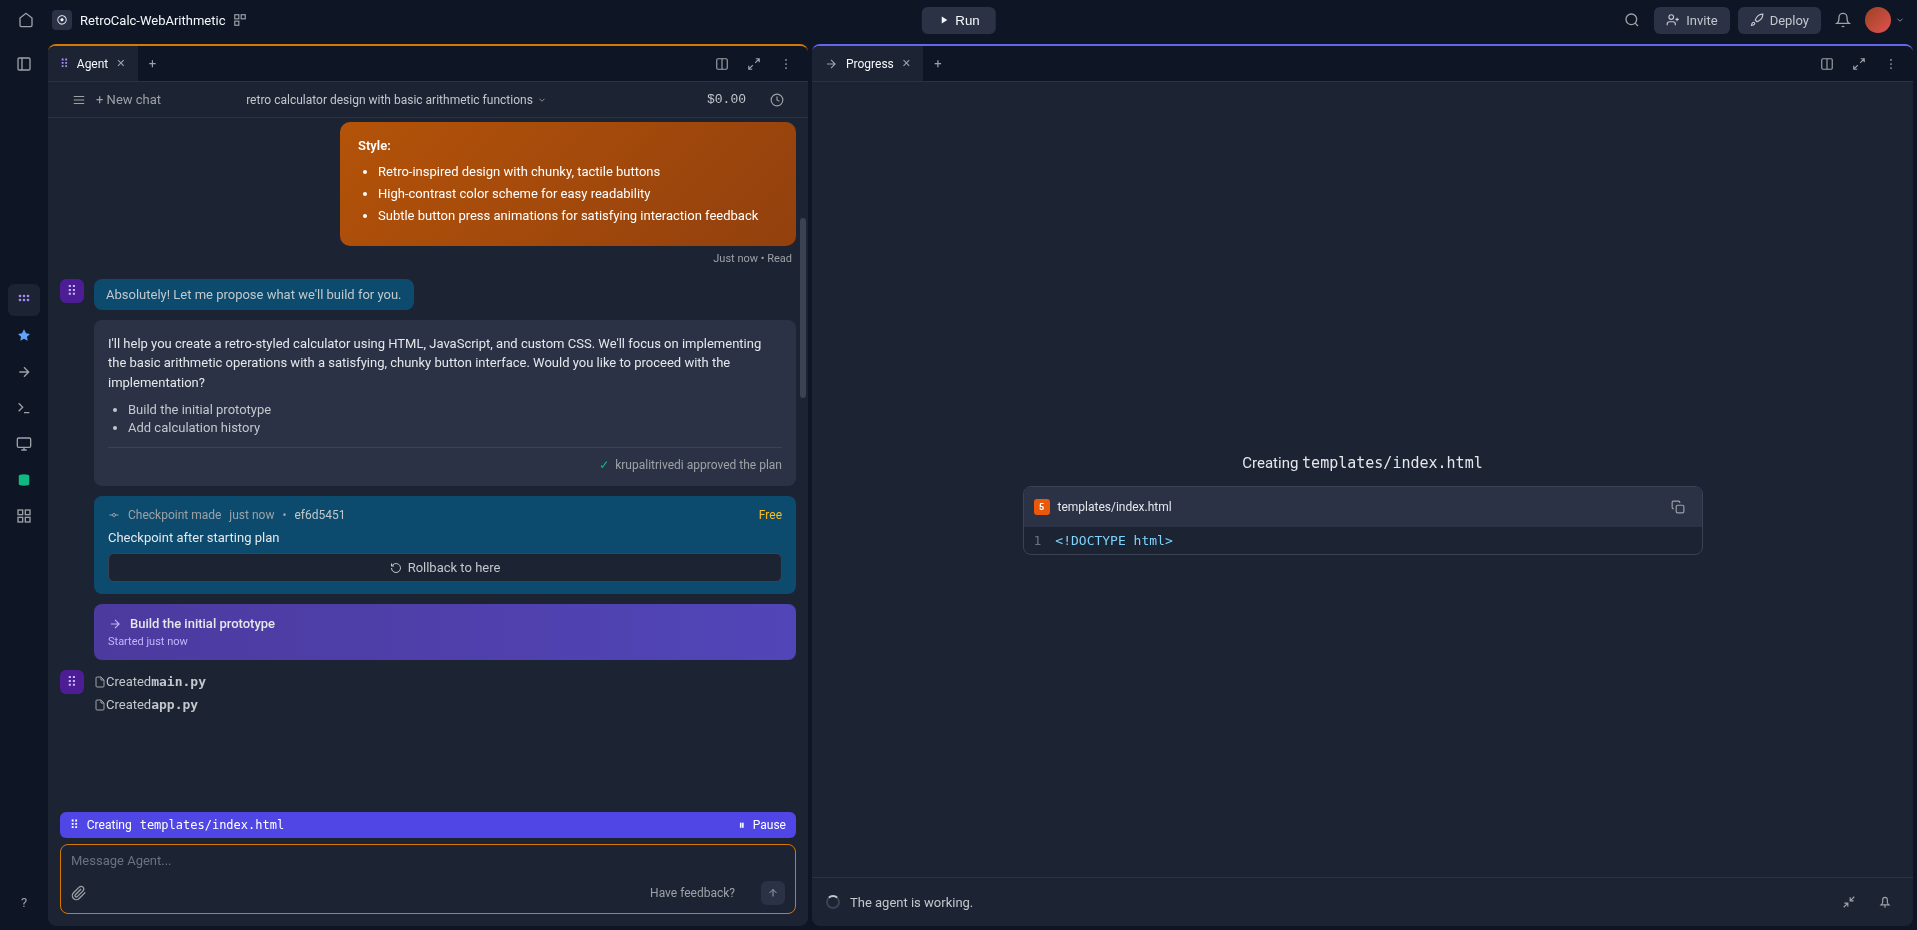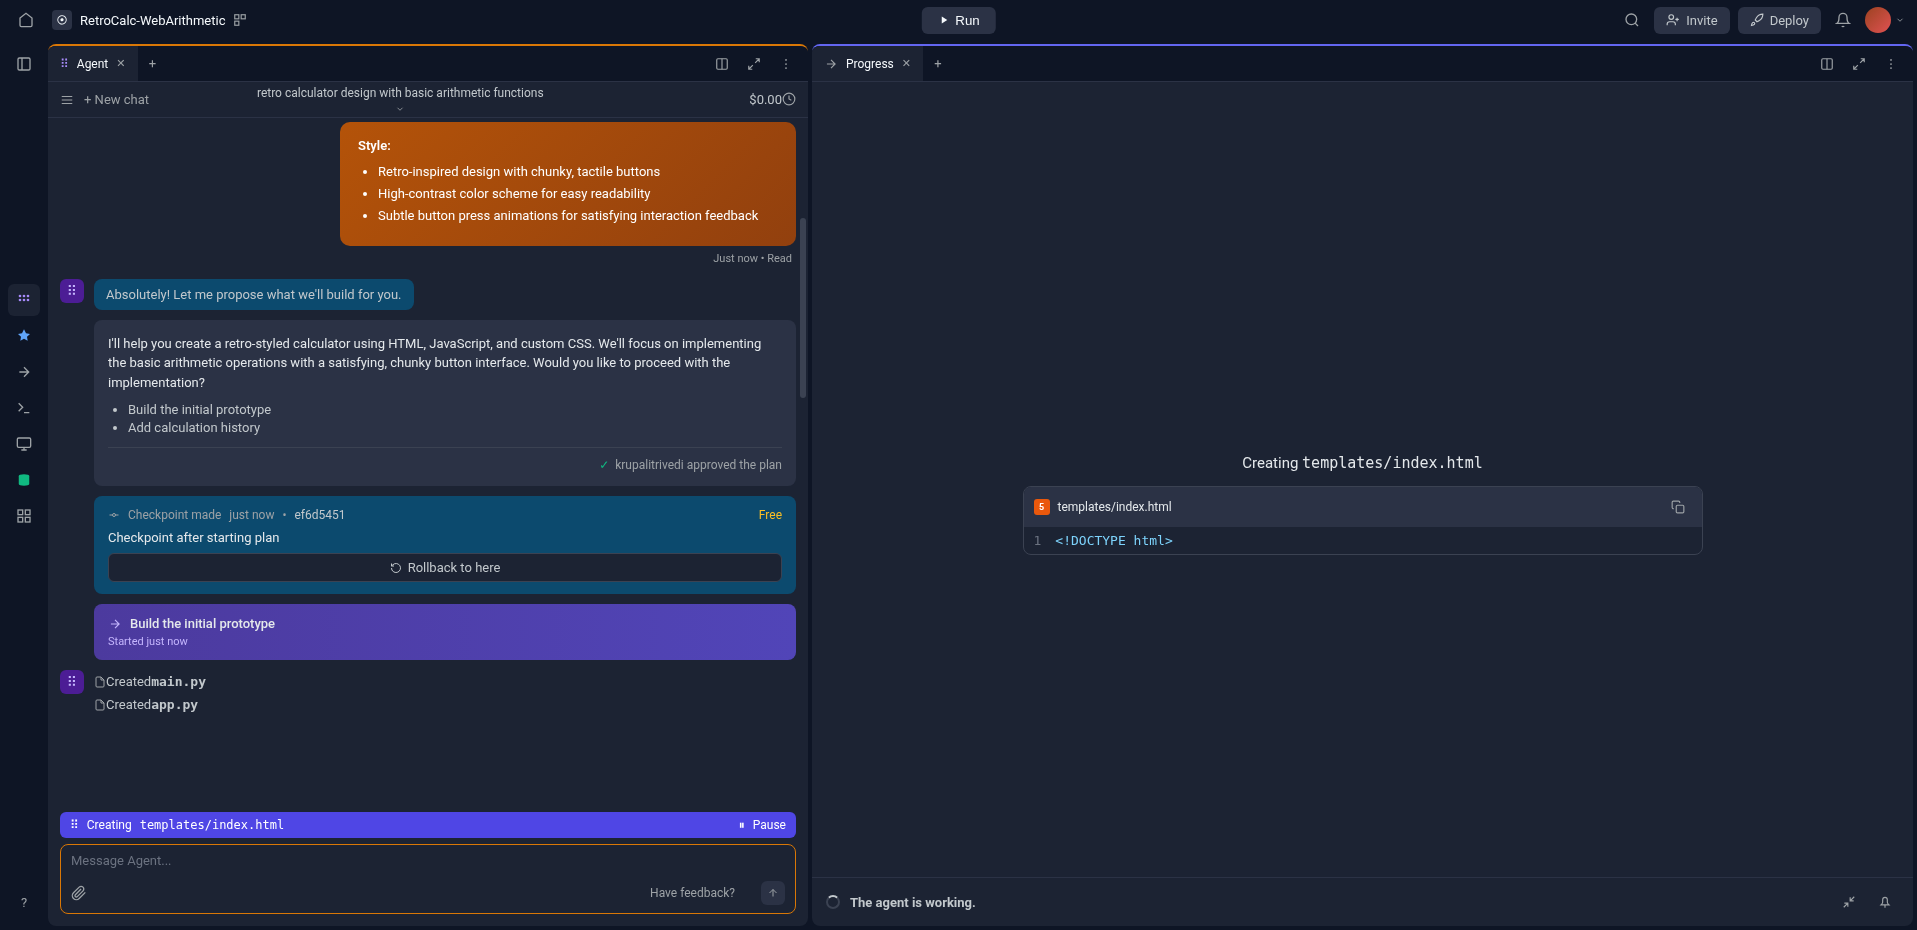--- a/index.html
+++ b/index.html
@@ -126,26 +126,26 @@
   border-right: 1px solid #0e1525;
 }
 .tab-icon-agent { color: #a78bfa; }
 .tab-icon-progress { color: #9da2a6; }
 .tab-close { color: #9da2a6; cursor: pointer; font-size: 11px; }
 .tab-add { width: 28px; display: flex; align-items: center; justify-content: center; color: #9da2a6; cursor: pointer; }
 .tabbar-right { margin-left: auto; display: flex; gap: 4px; }
 .subheader {
   height: 36px;
   display: flex; align-items: center;
-  padding: 0 12px;
+  padding: 0 24px;
   gap: 10px;
   border-bottom: 1px solid #2b3245;
 }
-.subheader-title { color: #c2c8cc; font-size: 12px; flex-direction: column; }
-.subheader-right { margin-left: auto; display: flex; align-items: flex-start; gap: 0; }
+.subheader-title { color: #c2c8cc; font-size: 12px; }
+.subheader-right { margin-left: auto; display: flex; align-items: flex-end; gap: 24px; font-family: Liberation Mono, monospace; }
 .chat-body {
   flex: 1;
   overflow-y: auto;
   padding: 4px 12px 8px 12px;
   position: relative;
 }
 .scrollbar-thumb {
   position: absolute;
   right: 2px;
   top: 100px;
@@ -315,21 +315,20 @@
 .line-num { color: #6b7280; }
 .tok-doctype { color: #7dd3fc; }
 .tok-tag { color: #7dd3fc; }
 .progress-footer {
   position: absolute;
   bottom: 0; left: 0; right: 0;
   padding: 10px 14px;
   display: flex; align-items: center; gap: 10px;
   color: #c2c8cc;
   border-top: 1px solid #2b3245;
-  font-weight: bold;
 }
 .spinner {
   width: 14px; height: 14px;
   border: 2px solid #3b4252;
   border-top-color: #c2c8cc;
   border-radius: 50%;
 }
 .progress-footer-right { margin-left: auto; display: flex; gap: 8px; }
 svg { display: block; }
 </style>

